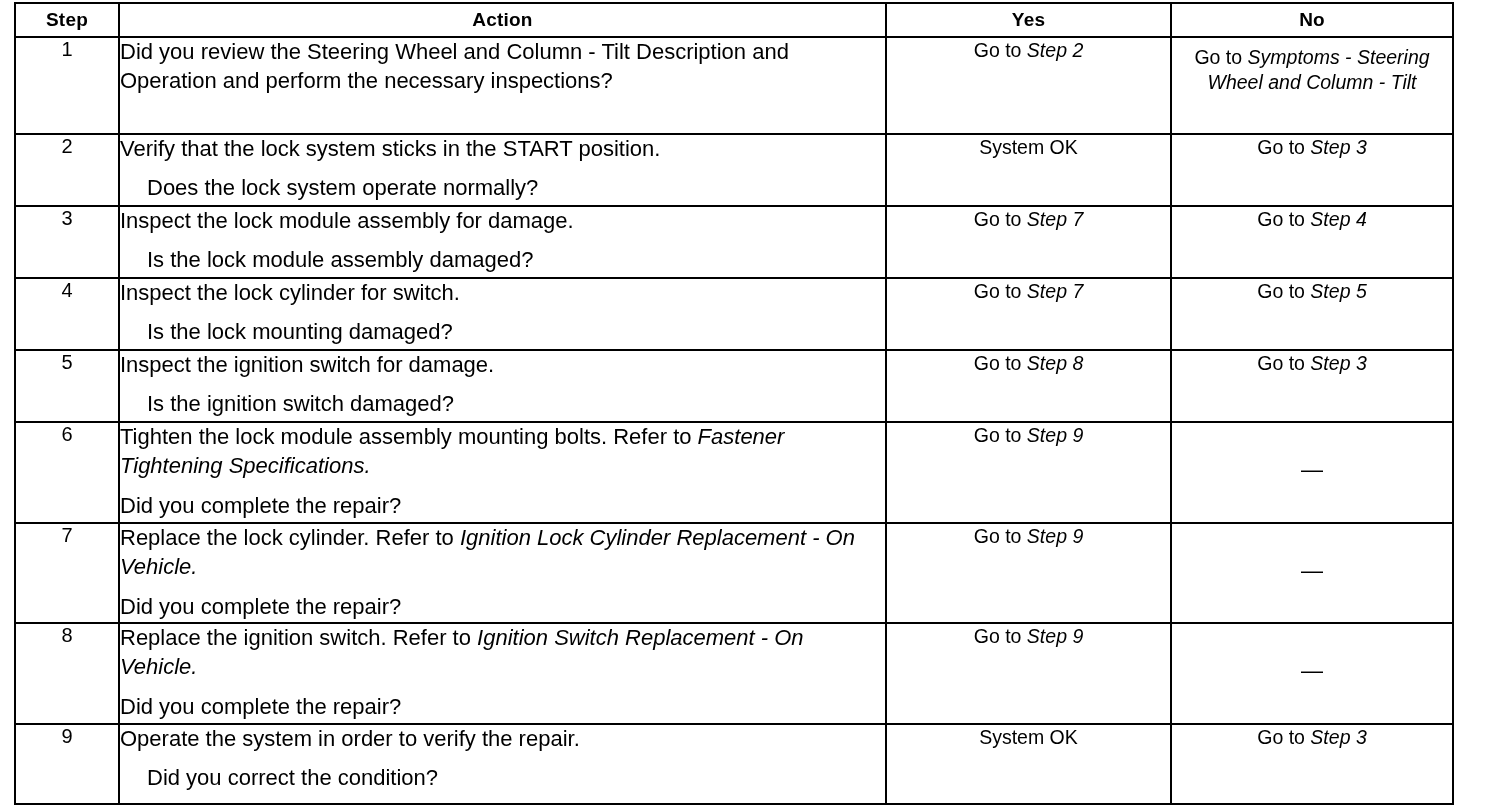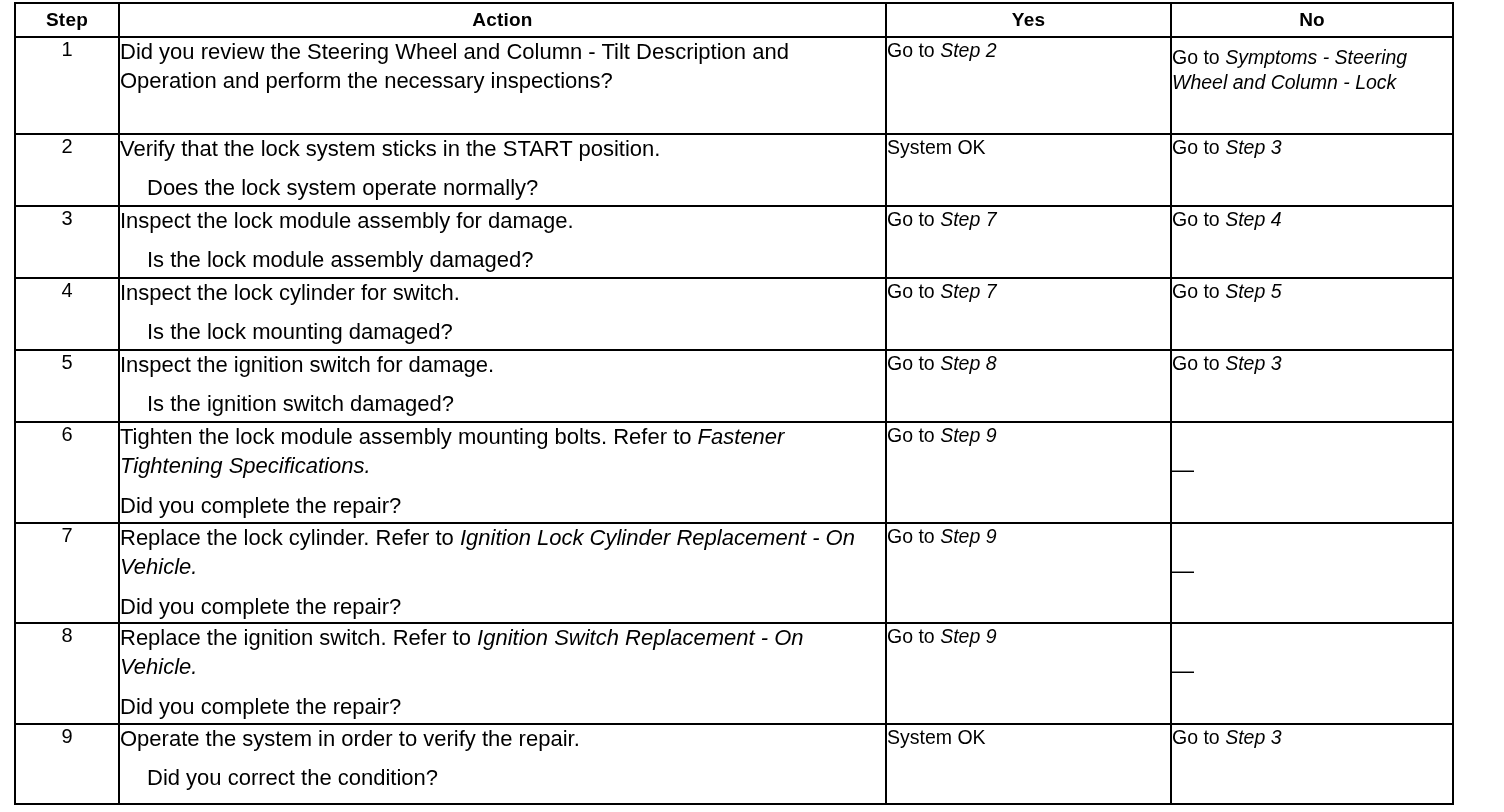--- a/index.html
+++ b/index.html
@@ -85,21 +85,21 @@
     padding-left: 27px;
   }
   i, .ital {
     font-style: italic;
   }
 
   
   td.res {
     font-size: 19.5px;
     line-height: 1.28;
-    text-align: left;
+    text-align: center;
     vertical-align: bottom;
     padding: 4px 8px 7px 8px;
   }
   td.res.top {
     vertical-align: top;
     padding-top: 7px;
   }
   td.res.mid {
     vertical-align: middle;
     padding-bottom: 4px;
@@ -136,21 +136,21 @@
 
       <tr style="height:97px;">
         <td class="step">1</td>
         <td class="action">
           <p class="lead">Did you review the Steering Wheel and Column - Tilt Description and Operation and perform the necessary inspections?</p>
         </td>
         <td class="res">
           <span>Go to </span><i>Step 2</i>
         </td>
         <td class="res top">
-          <span>Go to </span><i>Symptoms - Steering Wheel and Column - Lock</i>
+          <span>Go to </span><i>Symptoms - Steering Wheel and Column - Tilt</i>
         </td>
       </tr>
 
       <tr style="height:72px;">
         <td class="step">2</td>
         <td class="action">
           <p class="lead">Verify that the lock system sticks in the START position.</p>
           <p class="q tight">Does the lock system operate normally?</p>
         </td>
         <td class="res">

